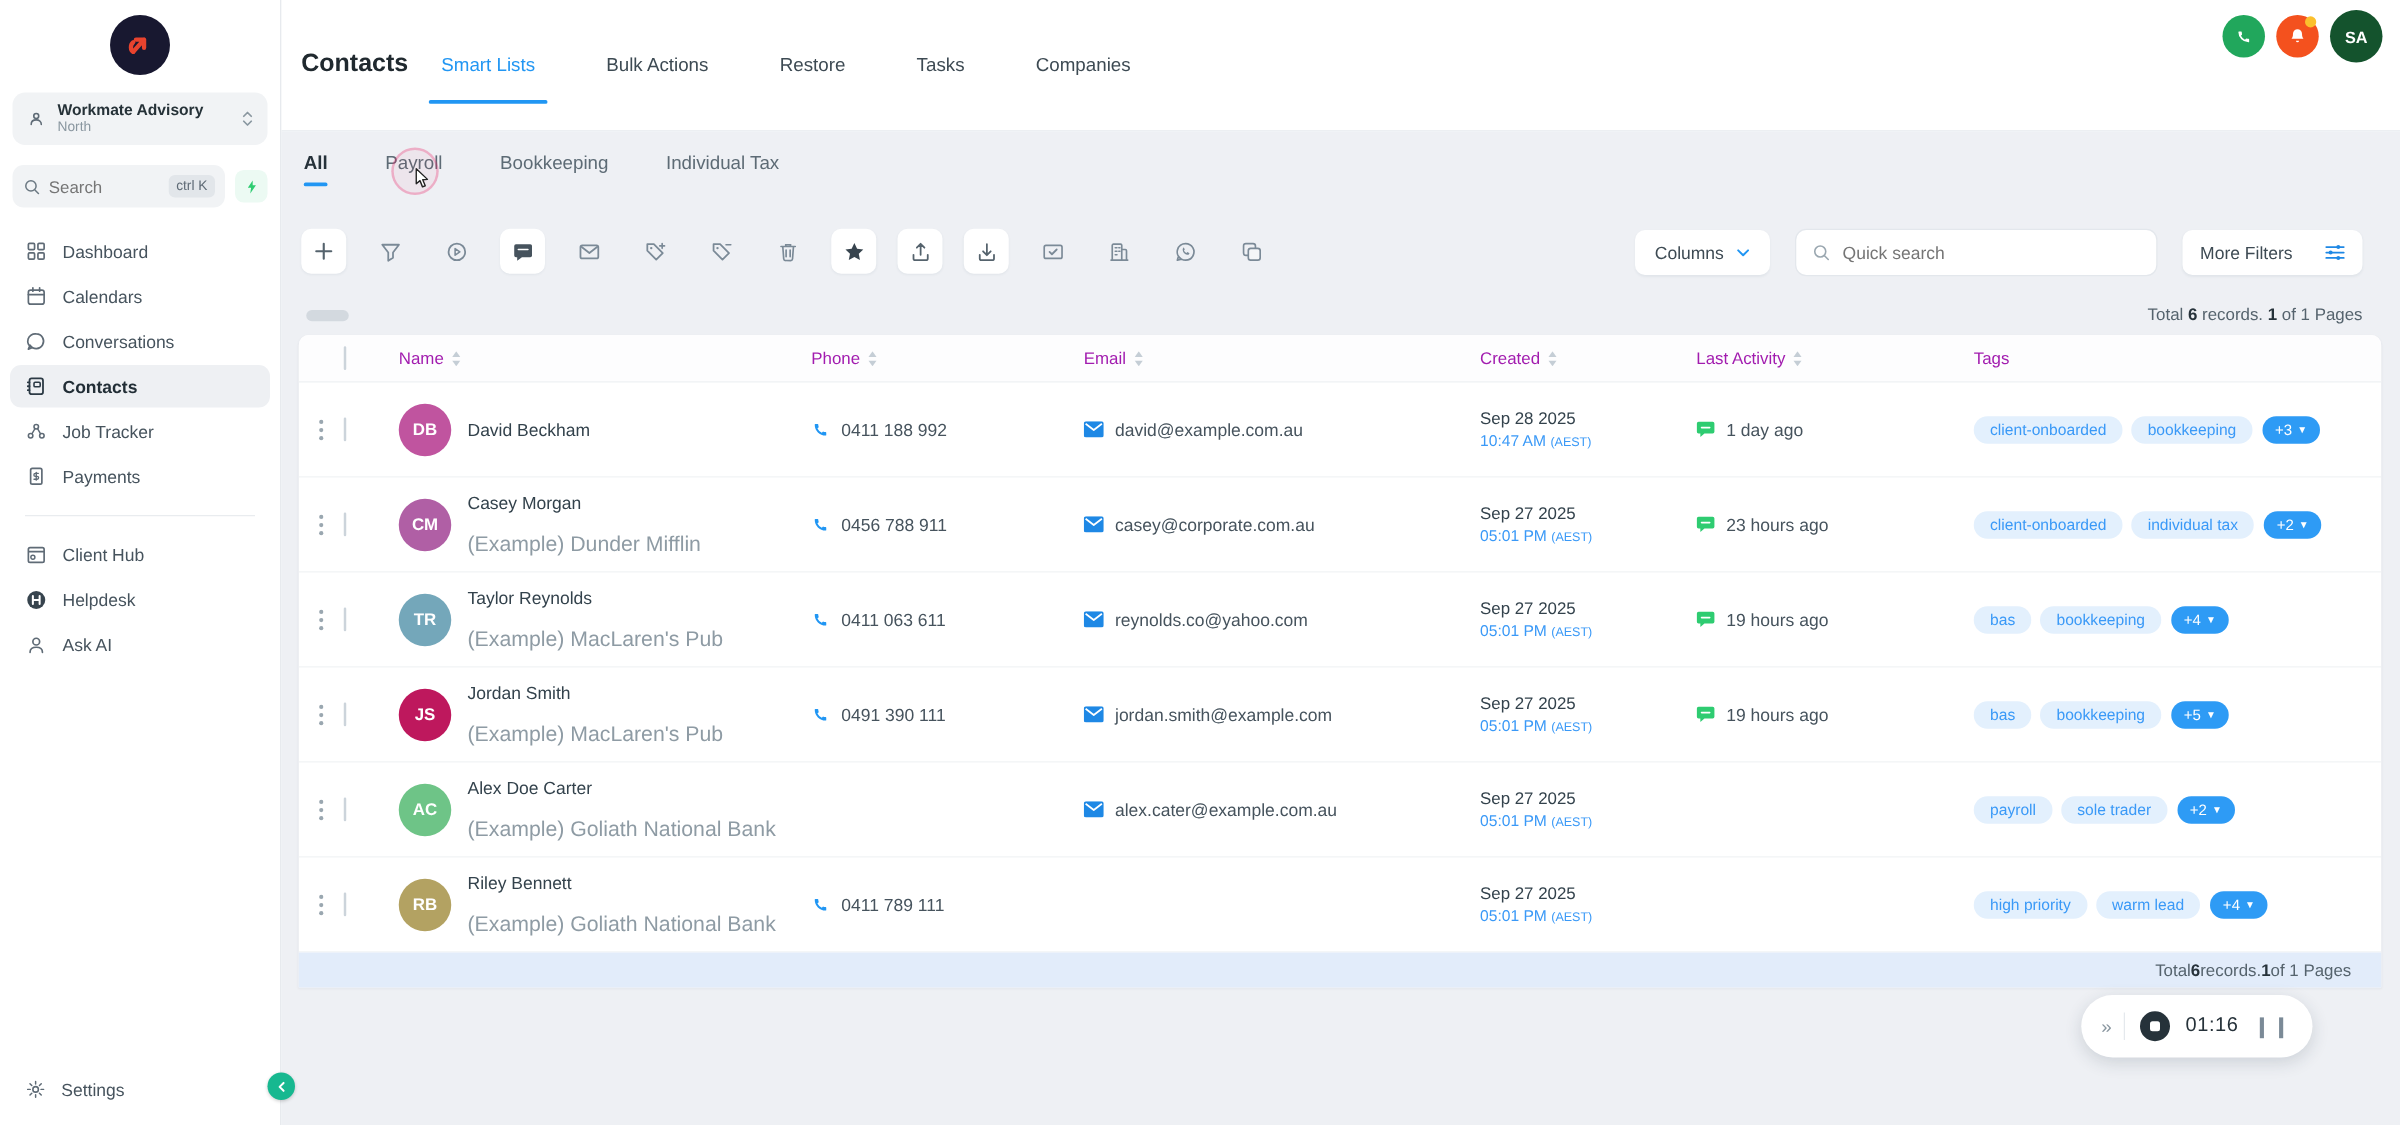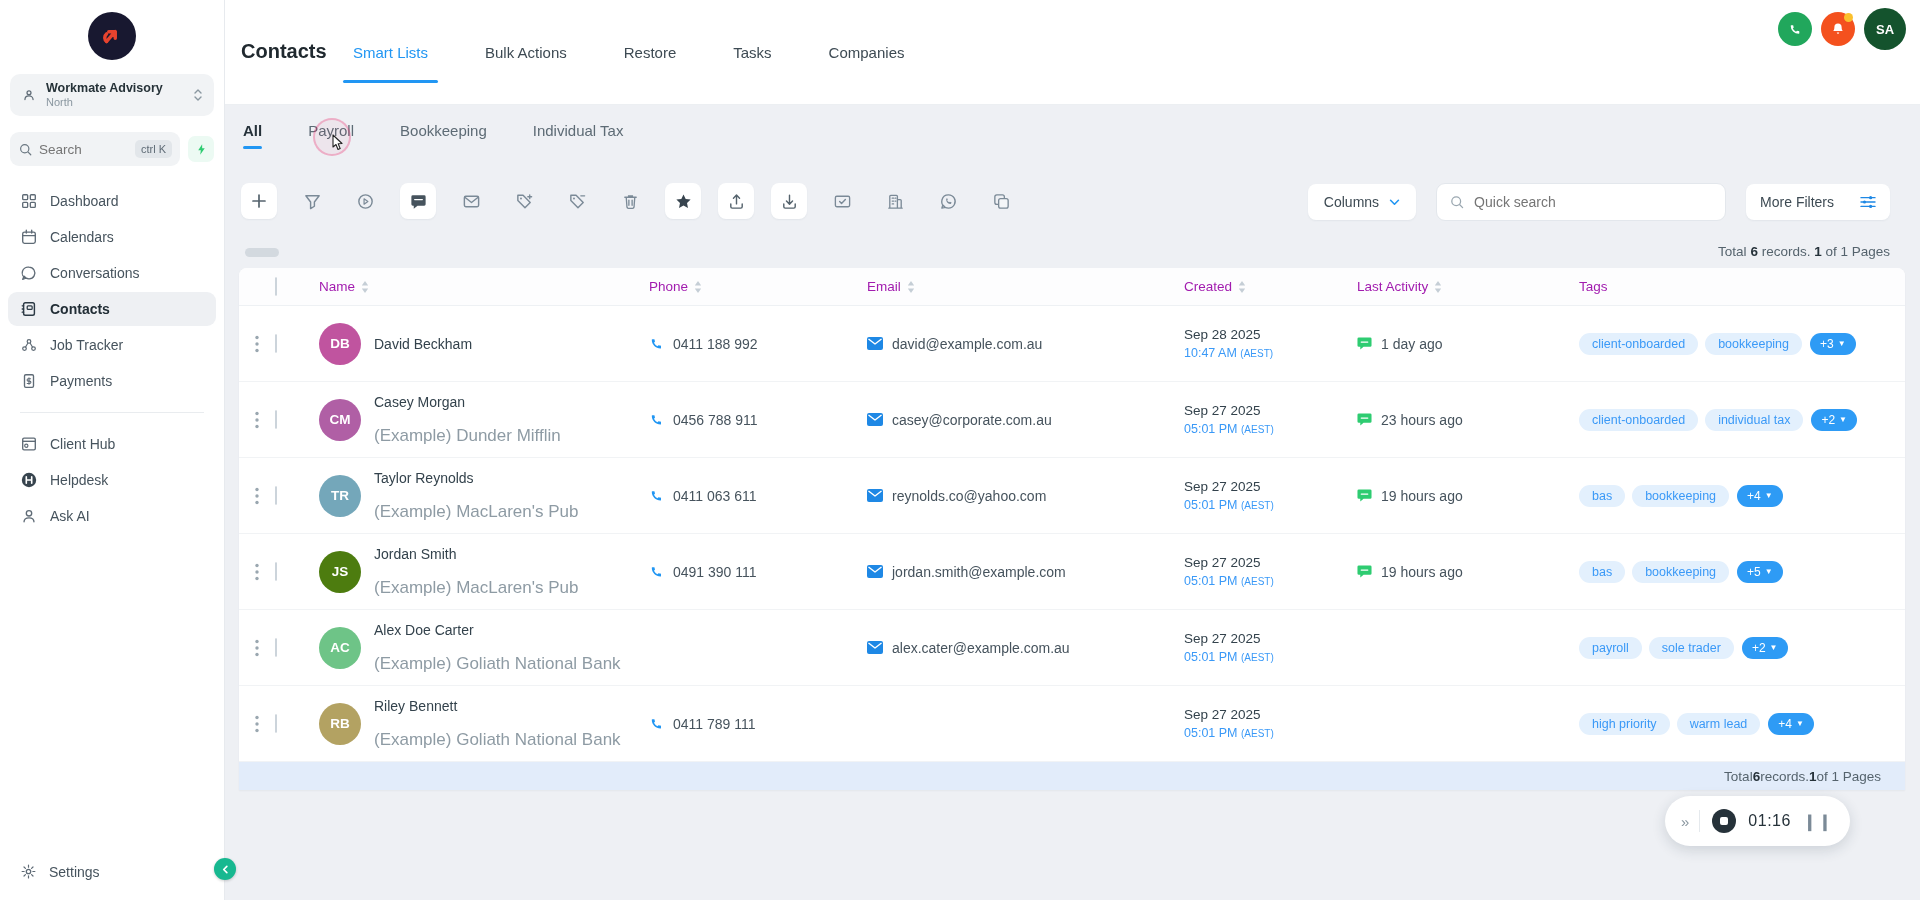--- a/index.html
+++ b/index.html
@@ -608,21 +608,21 @@
   <div class="tgrid trow">
     <div class="kebab-cell">
       <svg width="4" height="18" viewBox="0 0 4 18">
         <circle cx="2" cy="2.5" r="1.7" fill="#9aa7b0"></circle>
               <circle cx="2" cy="9" r="1.7" fill="#9aa7b0"></circle>
               <circle cx="2" cy="15.5" r="1.7" fill="#9aa7b0"></circle>
       </svg>
     </div>
     <div><span class="cb"></span></div>
     <div class="name-cell">
-      <span class="avatar" style="background: #4d7c0f;">JS</span>
+      <span class="avatar" style="background: #be185d;">JS</span>
       <span>
         <div class="c-name">Jordan Smith</div>
         <div class="c-company">(Example) MacLaren's Pub</div>
       </span>
     </div>
     <div>
       <div class="icontext">
         <svg width="15" height="15" viewBox="0 0 20 20">
           <path d="M15.3 12.8c-.8 0-1.6-.1-2.3-.4a.7.7 0 0 0-.7.2l-1.1 1.1a10.6 10.6 0 0 1-4.6-4.6 L7.7 8 a.7.7 0 0 0 .2-.7 8 8 0 0 1-.4-2.3 .7.7 0 0 0-.7-.7 H4.4 a.7.7 0 0 0-.7.7 c0 6.4 5.2 11.6 11.6 11.6 a.7.7 0 0 0 .7-.7 v-2.4 a.7.7 0 0 0-.7-.7z" fill="#2196f3"></path>
         </svg>

